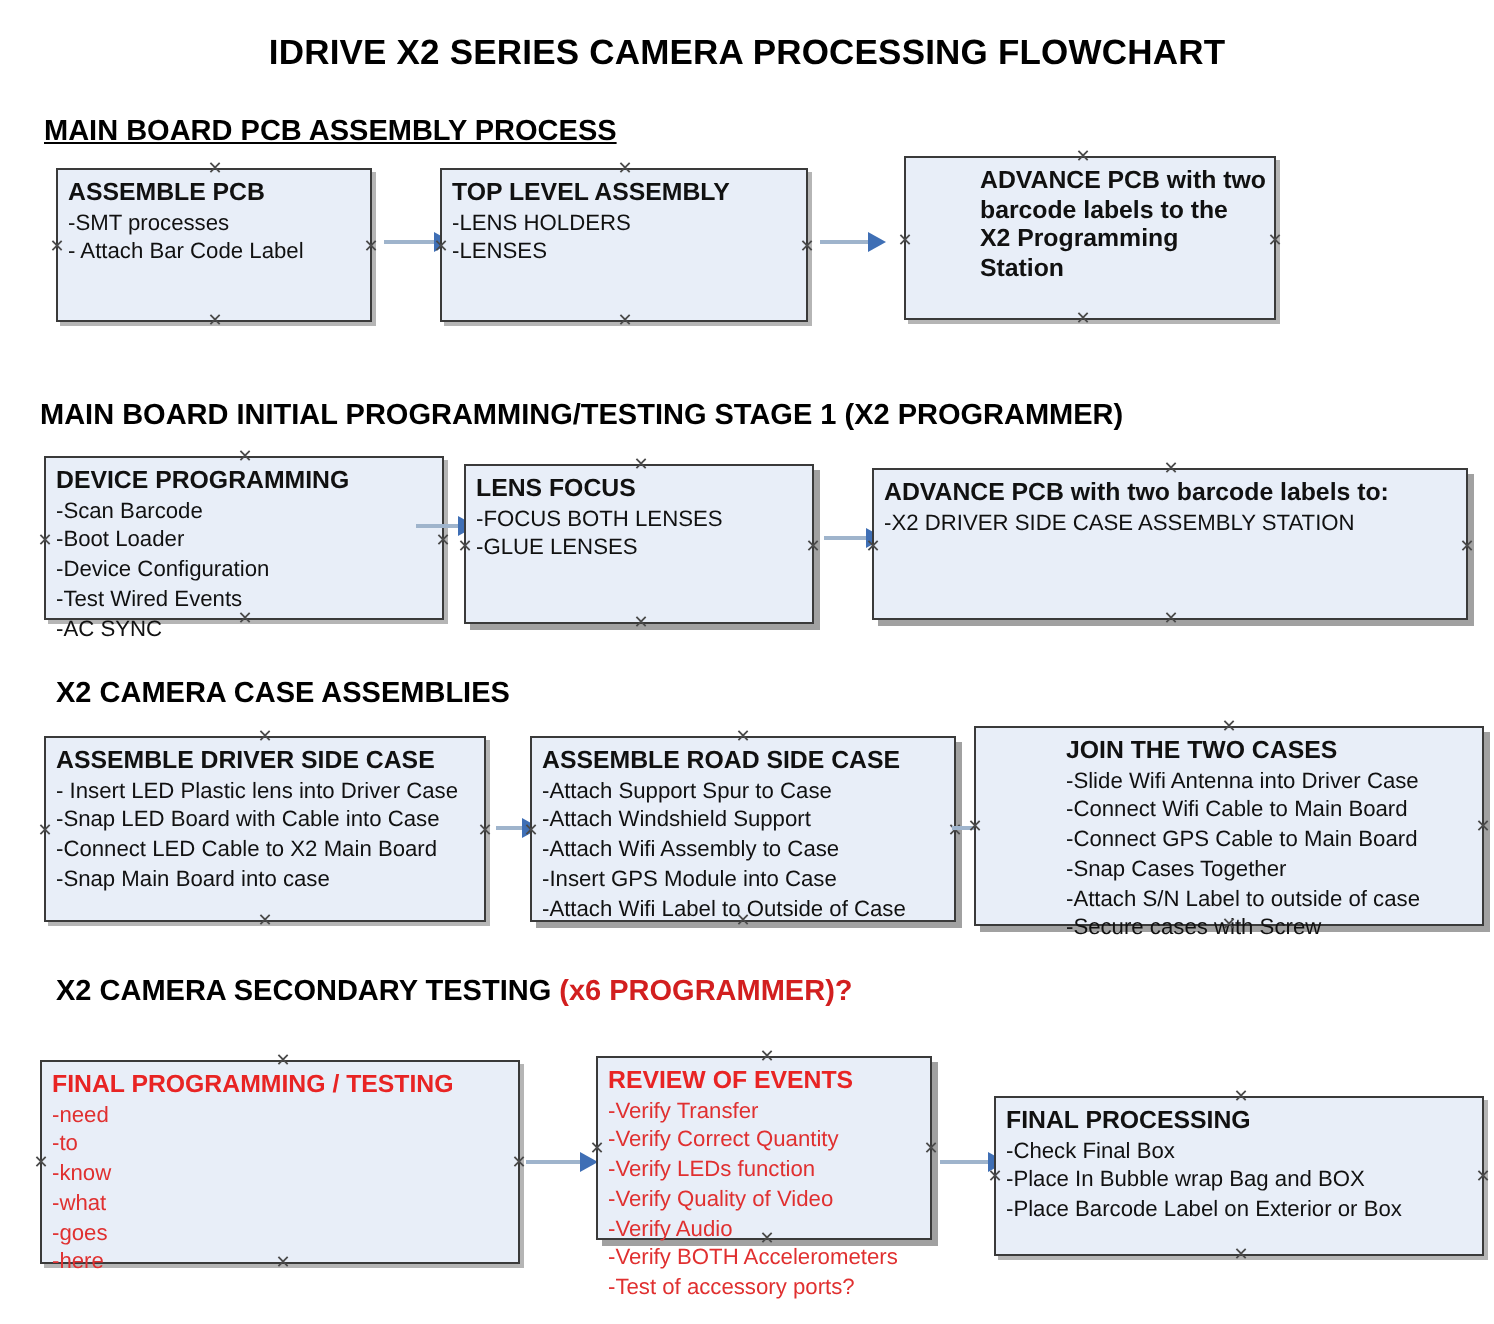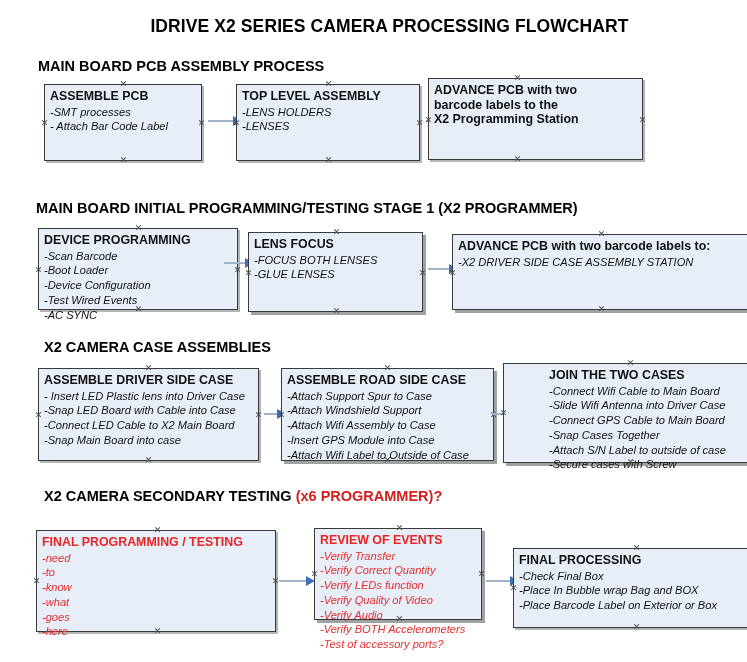--- a/index.html
+++ b/index.html
@@ -4,21 +4,21 @@
 <style>
   html, body { margin:0; padding:0; }
   body {
     width: 747px; height: 662px;
     background: #ffffff;
     font-family: "Liberation Sans", sans-serif;
     color: #1a1a1a;
     position: relative;
     overflow: hidden;
   }
-  .canvas { position:absolute; inset:0;margin-left:16px; }
+  .canvas { position:absolute; inset:0; }
 
   .title {
     position:absolute; left:0; top:16px; width:747px;
     text-align:center;
     font-size:17.5px; font-weight:bold; letter-spacing:0.1px;
     color:#000;
   }
 
   .section-head {
     position:absolute;
@@ -36,21 +36,20 @@
   }
   .node.shadow-strong { box-shadow: 3px 3px 0 rgba(130,130,130,0.75); }
   .node .nbody { padding:4px 4px 2px 5px; }
   .node .ntitle {
     font-size:12.4px; font-weight:bold; line-height:1.18;
     margin-bottom:1px; color:#111;
   }
   .node .nline {
     font-size:11.1px; line-height:1.33; color:#111;
     white-space:nowrap;
-    font-style:italic;
   }
   .node.red .ntitle, .node.red .nline { color:#e03030; }
   .node.red .ntitle { color:#e82424; }
   .node.overflow { overflow:visible; }
   .node.overflow .nbody { overflow:visible; }
 
   
   .conn { position:absolute; height:2px; background:#9fb4cc; }
   .conn::after {
     content:""; position:absolute; right:-8px; top:-4px;
@@ -69,21 +68,21 @@
   }
   .hx::before { content:"\2715"; }
 </style>
 </head>
 <body>
 
 <div class="canvas">
 
   <div class="title">IDRIVE X2  SERIES CAMERA PROCESSING FLOWCHART</div>
 
-  <div class="section-head" style="left:22px; top:58px;">
+  <div class="section-head" style="left:22px; top:58px;text-decoration:underline;">
     <span>MAIN BOARD PCB ASSEMBLY PROCESS</span>
   </div>
 
   <div class="node" style="left:28px; top:84px; width:158px; height:77px;">
     <div class="nbody">
       <div class="ntitle">ASSEMBLE PCB</div>
       <div class="nline">-SMT processes</div>
       <div class="nline">- Attach Bar Code Label</div>
     </div>
     <span class="hx" style="left:74px; top:-5px;"></span>
@@ -101,21 +100,21 @@
       <div class="nline">-LENSES</div>
     </div>
     <span class="hx" style="left:87px; top:-5px;"></span>
     <span class="hx" style="left:87px; bottom:-5px;"></span>
     <span class="hx" style="left:-5px; top:34px;"></span>
     <span class="hx" style="right:-5px; top:34px;"></span>
   </div>
 
   <div class="conn" style="left:410px; top:120px; width:25px;"></div>
 
-  <div class="node" style="left:412px; top:78px; width:215px; height:82px;">
+  <div class="node" style="left:452px; top:78px; width:186px; height:82px;padding-left:32px;">
     <div class="nbody">
       <div class="ntitle" style="white-space:pre-line;">ADVANCE PCB with two
 barcode labels to the
  X2 Programming Station</div>
     </div>
     <span class="hx" style="left:84px; top:-5px;"></span>
     <span class="hx" style="left:84px; bottom:-5px;"></span>
     <span class="hx" style="left:-5px; top:37px;"></span>
     <span class="hx" style="right:-5px; top:37px;"></span>
   </div>
@@ -199,22 +198,22 @@
     <span class="hx" style="left:101px; bottom:-5px;"></span>
     <span class="hx" style="left:-5px; top:42px;"></span>
     <span class="hx" style="right:-5px; top:42px;"></span>
   </div>
 
   <div class="conn" style="left:476px; top:413px; width:12px;"></div>
 
   <div class="node shadow-strong" style="left:487px; top:363px; width:255px; height:100px;padding-left:40px;">
     <div class="nbody">
       <div class="ntitle">JOIN THE TWO CASES</div>
+      <div class="nline">-Slide Wifi Antenna into Driver Case</div>
       <div class="nline">-Connect Wifi Cable to Main Board</div>
-      <div class="nline">-Slide Wifi Antenna into Driver Case</div>
       <div class="nline">-Connect GPS Cable to Main Board</div>
       <div class="nline">-Snap Cases Together</div>
       <div class="nline">-Attach S/N Label to outside of case</div>
       <div class="nline">-Secure cases with Screw</div>
     </div>
     <span class="hx" style="left:122px; top:-5px;"></span>
     <span class="hx" style="left:122px; bottom:-5px;"></span>
     <span class="hx" style="left:-5px; top:45px;"></span>
     <span class="hx" style="right:-5px; top:45px;"></span>
   </div>

